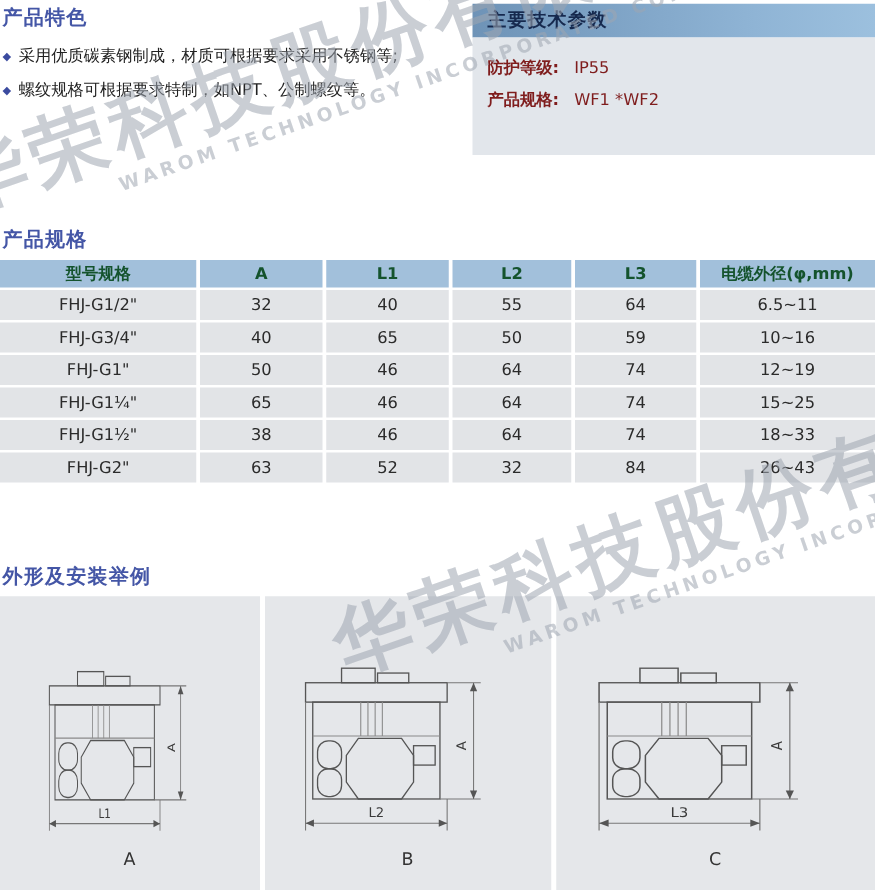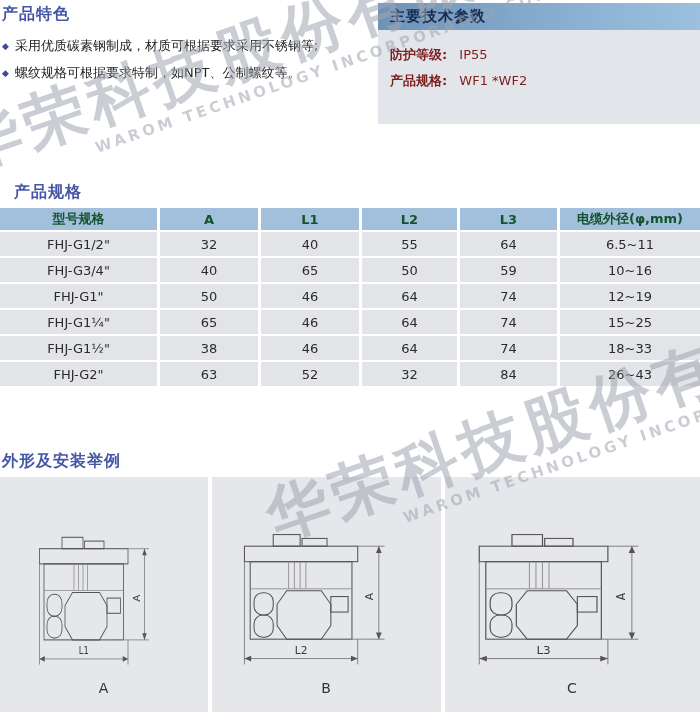--- a/index.html
+++ b/index.html
@@ -20,21 +20,21 @@
   .tech-bar{
     height:27px;line-height:27px;padding-left:12px;
     background:linear-gradient(90deg,#6e93b7 0%,#8fb4d5 70%,#9cc0de 100%);
     font-size:15px;font-weight:bold;color:#16294e;letter-spacing:1px;
   }
   .tech-body{background:#e2e6eb;padding:12px 12px 14px 12px;height:68px;}
   .tech-row{font-size:13px;line-height:26px;color:#7f1d1d;}
   .tech-row .lab{font-weight:bold;}
   .tech-row .val{margin-left:8px;}
   
-  .spec-title{position:absolute;left:2px;top:182px;margin-left:12px;}
+  .spec-title{position:absolute;left:2px;top:182px;}
   .spec-table{
     position:absolute;left:0;top:208px;width:700px;
     display:grid;grid-template-columns:157px 98px 98px 95px 97px 1fr;
     column-gap:3px;row-gap:2px;background:#fff;
   }
   .cell{
     background:#e2e4e7;height:24px;display:flex;align-items:center;justify-content:center;
     font-size:13px;color:#2b2b2b;
   }
   .cell.th{background:#a2c0db;color:#14532d;font-weight:bold;height:22px;}

